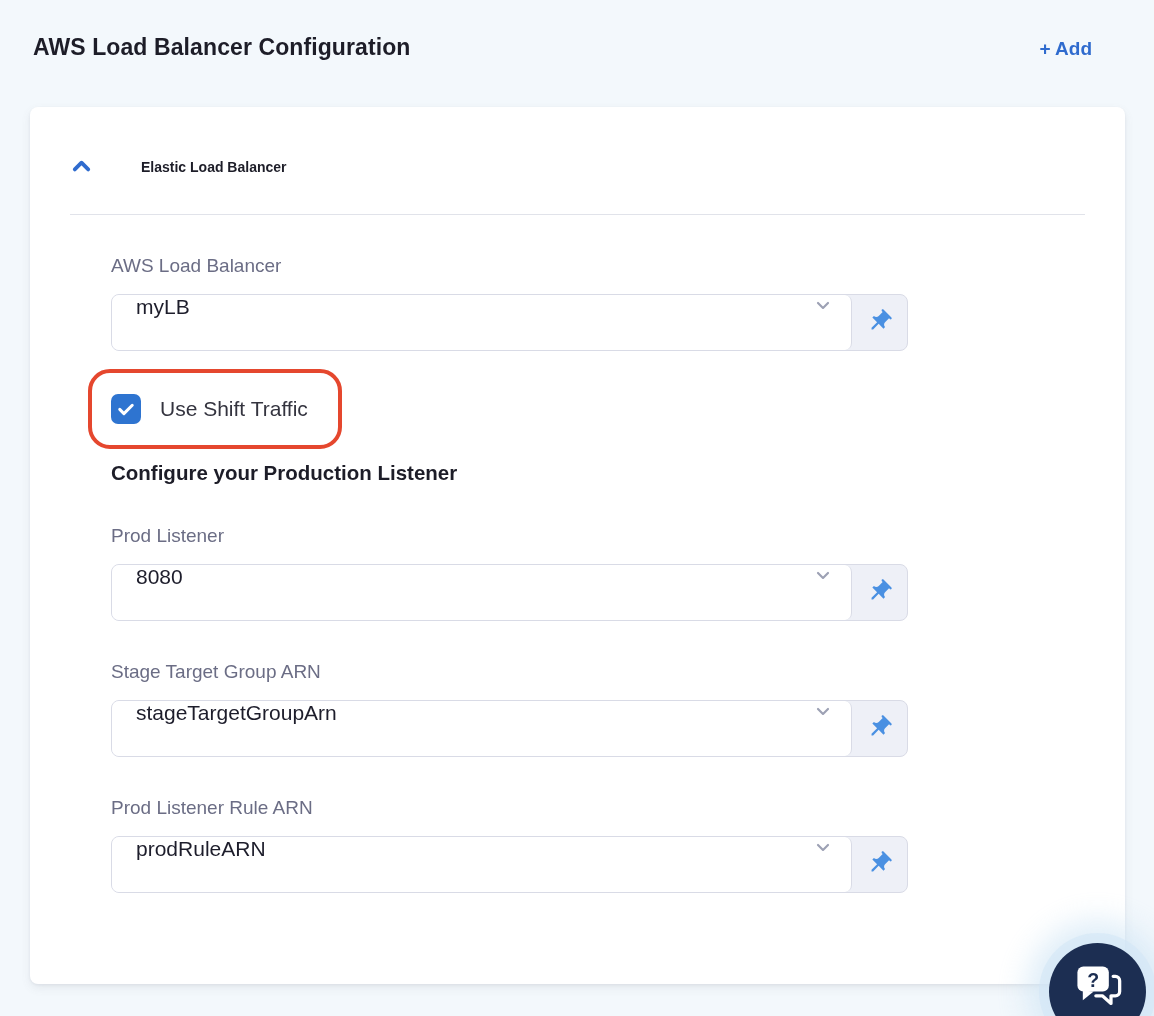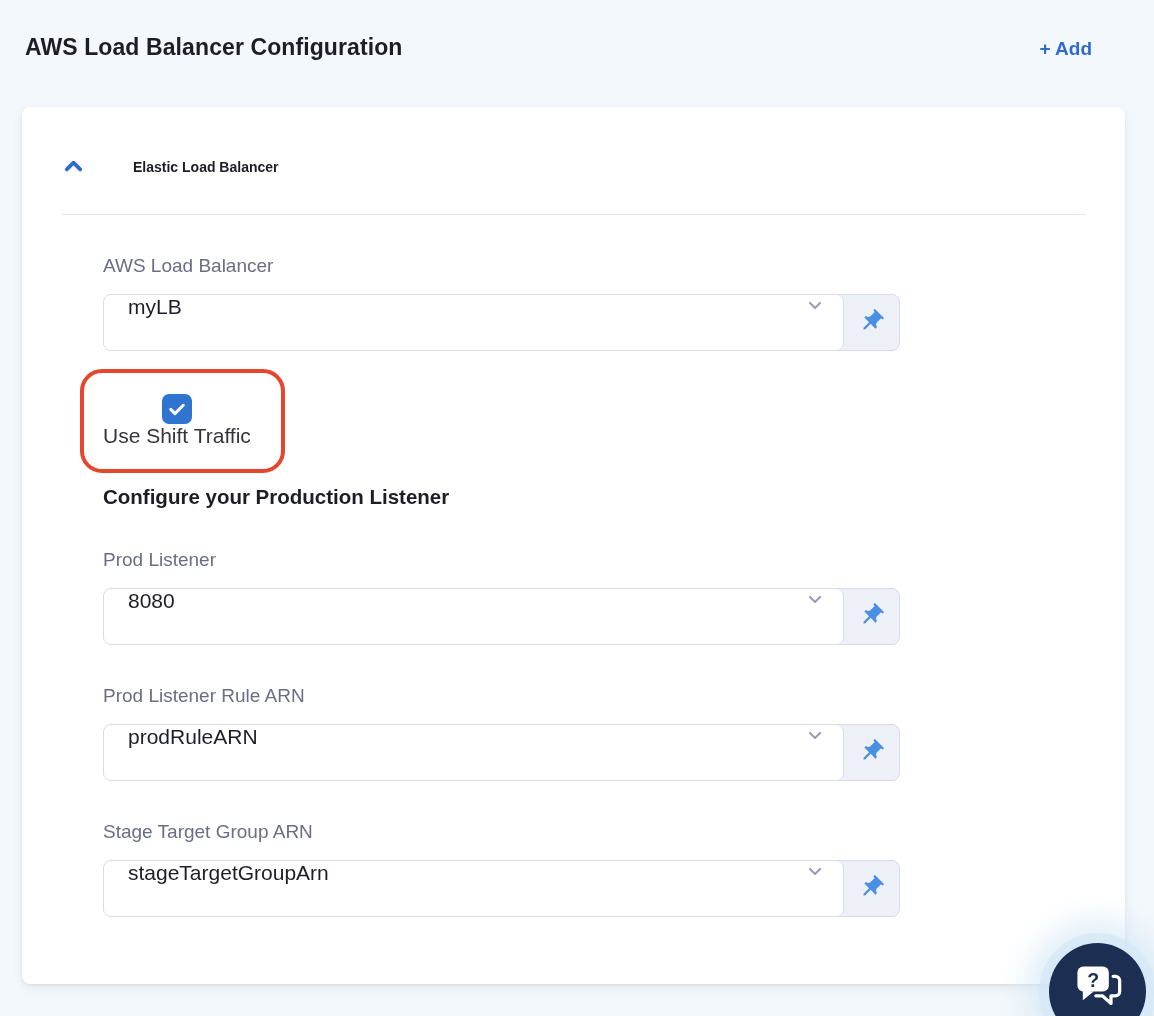--- a/index.html
+++ b/index.html
@@ -2,21 +2,21 @@
 <html><head>
 <meta charset="utf-8">
 <style>
   * { margin: 0; padding: 0; box-sizing: border-box; }
   html, body { width: 1154px; height: 1016px; }
   body {
     font-family: "Liberation Sans", "DejaVu Sans", sans-serif;
     background: #f3f8fc;
     overflow: hidden;
   }
-  .page { position: relative; width: 1154px; height: 1016px; overflow: hidden; }
+  .page { position: relative; width: 1154px; height: 1016px; overflow: hidden; padding-left: 8px; }
 
   
   .header {
     display: flex;
     justify-content: space-between;
     align-items: flex-end;
     padding: 34px 62px 0 25px;
   }
   .page-title {
     font-size: 23px;
@@ -104,22 +104,22 @@
     margin-top: 18px;
     margin-left: -23px;
     width: fit-content;
     border: 4px solid #e5472e;
     border-radius: 22px;
     padding: 21px 30px 21px 19px;
   }
   .checkbox-row {
     display: flex;
     align-items: center;
-    cursor: pointer;
-    flex-direction: column;
+    gap: 19px;
+    cursor: pointer;
   }
   .checkbox {
     width: 30px;
     height: 30px;
     border-radius: 7px;
     background: #2e74d0;
     display: flex;
     align-items: center;
     justify-content: center;
     flex-shrink: 0;
@@ -227,45 +227,45 @@
             <span>
               <svg viewBox="0 0 24 24" width="27" height="27">
                   <path transform="rotate(45 12 12)" d="M16 9V4h1c.55 0 1-.45 1-1s-.45-1-1-1H7c-.55 0-1 .45-1 1s.45 1 1 1h1v5c0 1.66-1.34 3-3 3v2h5.97v7l1 1 1-1v-7H19v-2c-1.66 0-3-1.34-3-3z" fill="#4a90e2"></path>
                 </svg>
             </span>
           </button>
         </div>
       </div>
 
       <div>
+        <div class="field-label">Stage Target Group ARN</div>
+        <div class="control">
+          <div class="control-input">
+            <span class="control-value">stageTargetGroupArn</span>
+            <span class="chev-down-icon">
+              <svg viewBox="0 0 24 24">
+                  <path d="M6 9.5l6 6 6-6" fill="none" stroke="#9da1b4" stroke-width="2.6" stroke-linecap="round" stroke-linejoin="round"></path>
+                </svg>
+            </span>
+          </div>
+          <button class="pin-btn">
+            <span>
+              <svg viewBox="0 0 24 24" width="27" height="27">
+                  <path transform="rotate(45 12 12)" d="M16 9V4h1c.55 0 1-.45 1-1s-.45-1-1-1H7c-.55 0-1 .45-1 1s.45 1 1 1h1v5c0 1.66-1.34 3-3 3v2h5.97v7l1 1 1-1v-7H19v-2c-1.66 0-3-1.34-3-3z" fill="#4a90e2"></path>
+                </svg>
+            </span>
+          </button>
+        </div>
+      </div>
+
+      <div>
         <div class="field-label">Prod Listener Rule ARN</div>
         <div class="control">
           <div class="control-input">
             <span class="control-value">prodRuleARN</span>
-            <span class="chev-down-icon">
-              <svg viewBox="0 0 24 24">
-                  <path d="M6 9.5l6 6 6-6" fill="none" stroke="#9da1b4" stroke-width="2.6" stroke-linecap="round" stroke-linejoin="round"></path>
-                </svg>
-            </span>
-          </div>
-          <button class="pin-btn">
-            <span>
-              <svg viewBox="0 0 24 24" width="27" height="27">
-                  <path transform="rotate(45 12 12)" d="M16 9V4h1c.55 0 1-.45 1-1s-.45-1-1-1H7c-.55 0-1 .45-1 1s.45 1 1 1h1v5c0 1.66-1.34 3-3 3v2h5.97v7l1 1 1-1v-7H19v-2c-1.66 0-3-1.34-3-3z" fill="#4a90e2"></path>
-                </svg>
-            </span>
-          </button>
-        </div>
-      </div>
-
-      <div>
-        <div class="field-label">Stage Target Group ARN</div>
-        <div class="control">
-          <div class="control-input">
-            <span class="control-value">stageTargetGroupArn</span>
             <span class="chev-down-icon">
               <svg viewBox="0 0 24 24">
                   <path d="M6 9.5l6 6 6-6" fill="none" stroke="#9da1b4" stroke-width="2.6" stroke-linecap="round" stroke-linejoin="round"></path>
                 </svg>
             </span>
           </div>
           <button class="pin-btn">
             <span>
               <svg viewBox="0 0 24 24" width="27" height="27">
                   <path transform="rotate(45 12 12)" d="M16 9V4h1c.55 0 1-.45 1-1s-.45-1-1-1H7c-.55 0-1 .45-1 1s.45 1 1 1h1v5c0 1.66-1.34 3-3 3v2h5.97v7l1 1 1-1v-7H19v-2c-1.66 0-3-1.34-3-3z" fill="#4a90e2"></path>

